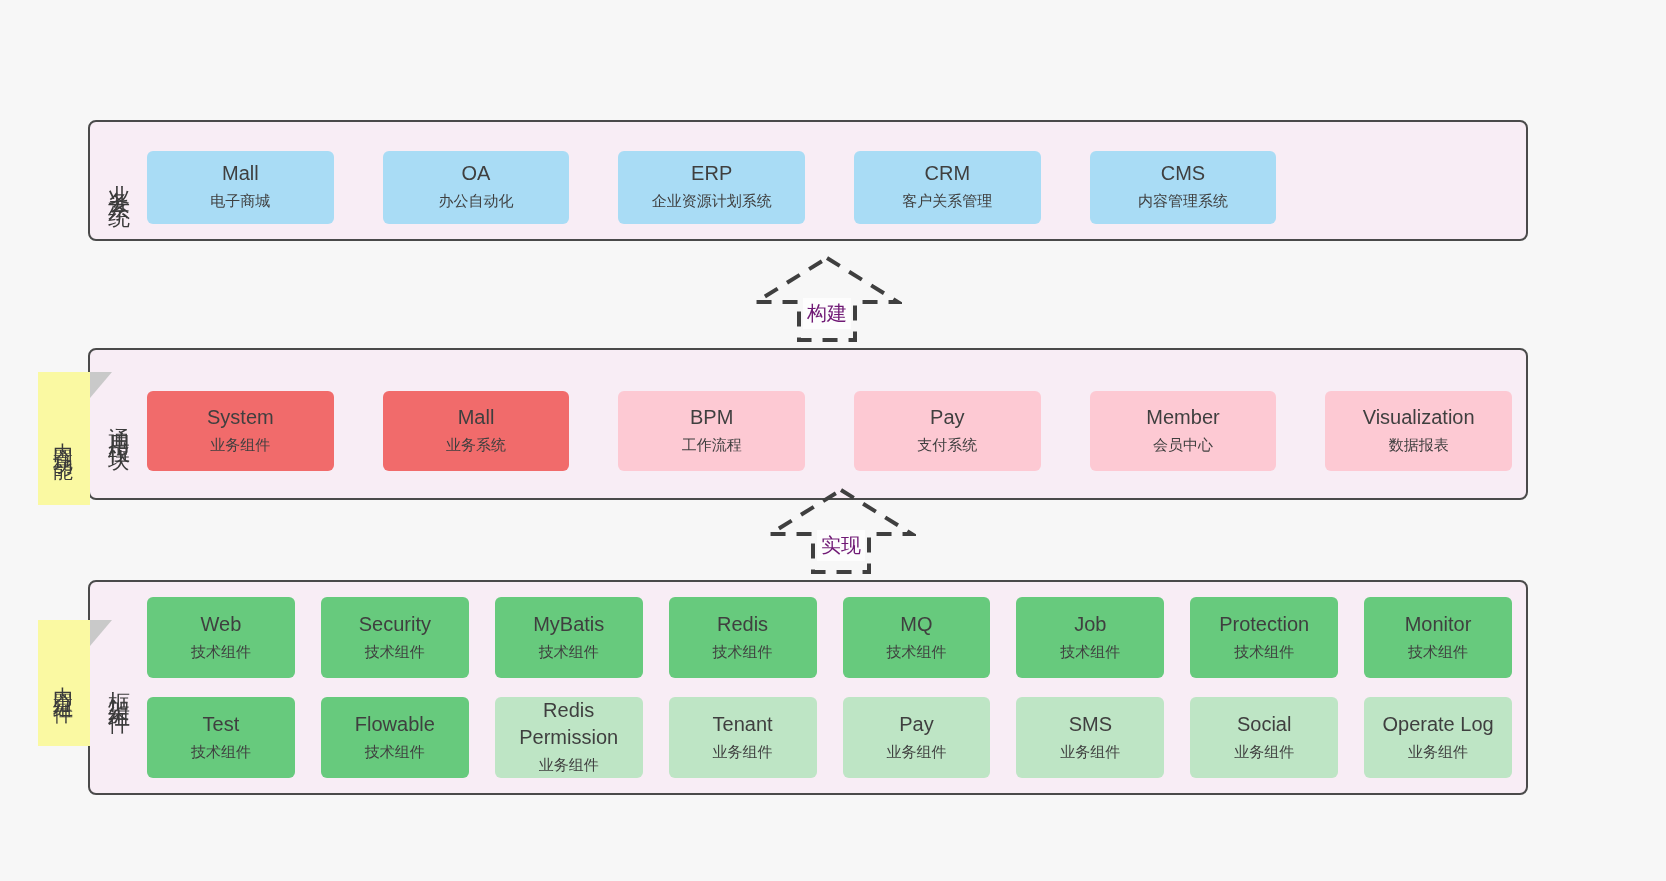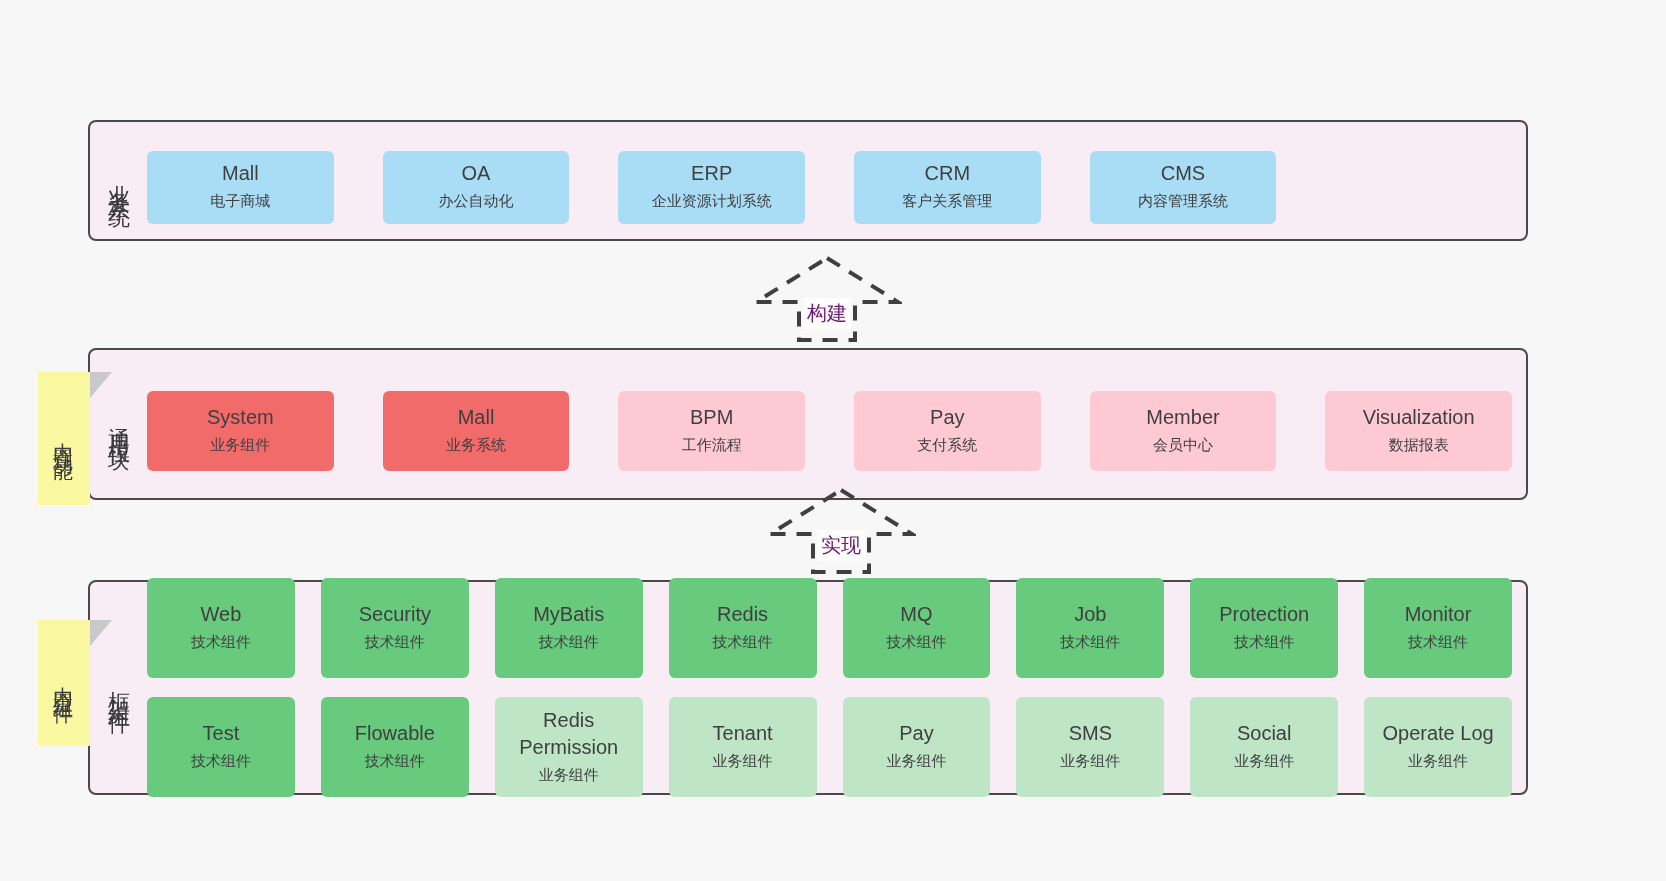--- a/index.html
+++ b/index.html
@@ -29,21 +29,21 @@
   }
   .grid6{grid-template-columns:repeat(6,1fr);column-gap:49px;}
   .grid8{grid-template-columns:repeat(8,1fr);column-gap:26px;row-gap:19px;}
   .box{
     border-radius:6px;
     display:flex;flex-direction:column;align-items:center;justify-content:center;
     text-align:center;padding:4px 6px;box-sizing:border-box;
   }
   .grid6 .box{height:73px;margin-top:13px;}
   #layer-common .grid6 .box{height:80px;}
-  .grid8 .box{height:100px;}
+  .grid8 .box{height:81px;}
   .box .t{font-size:20px;line-height:27px;}
   .box .s{font-size:15px;line-height:27px;}
   .blue{background:#a9dcf5;}
   .red{background:#f16b6b;}
   .pink{background:#fdc9d3;}
   .gdark{background:#67ca7d;}
   .glight{background:#bee5c5;}
   .sticky{
     position:absolute;left:38px;width:52px;z-index:3;
     background:#faf9a2;

